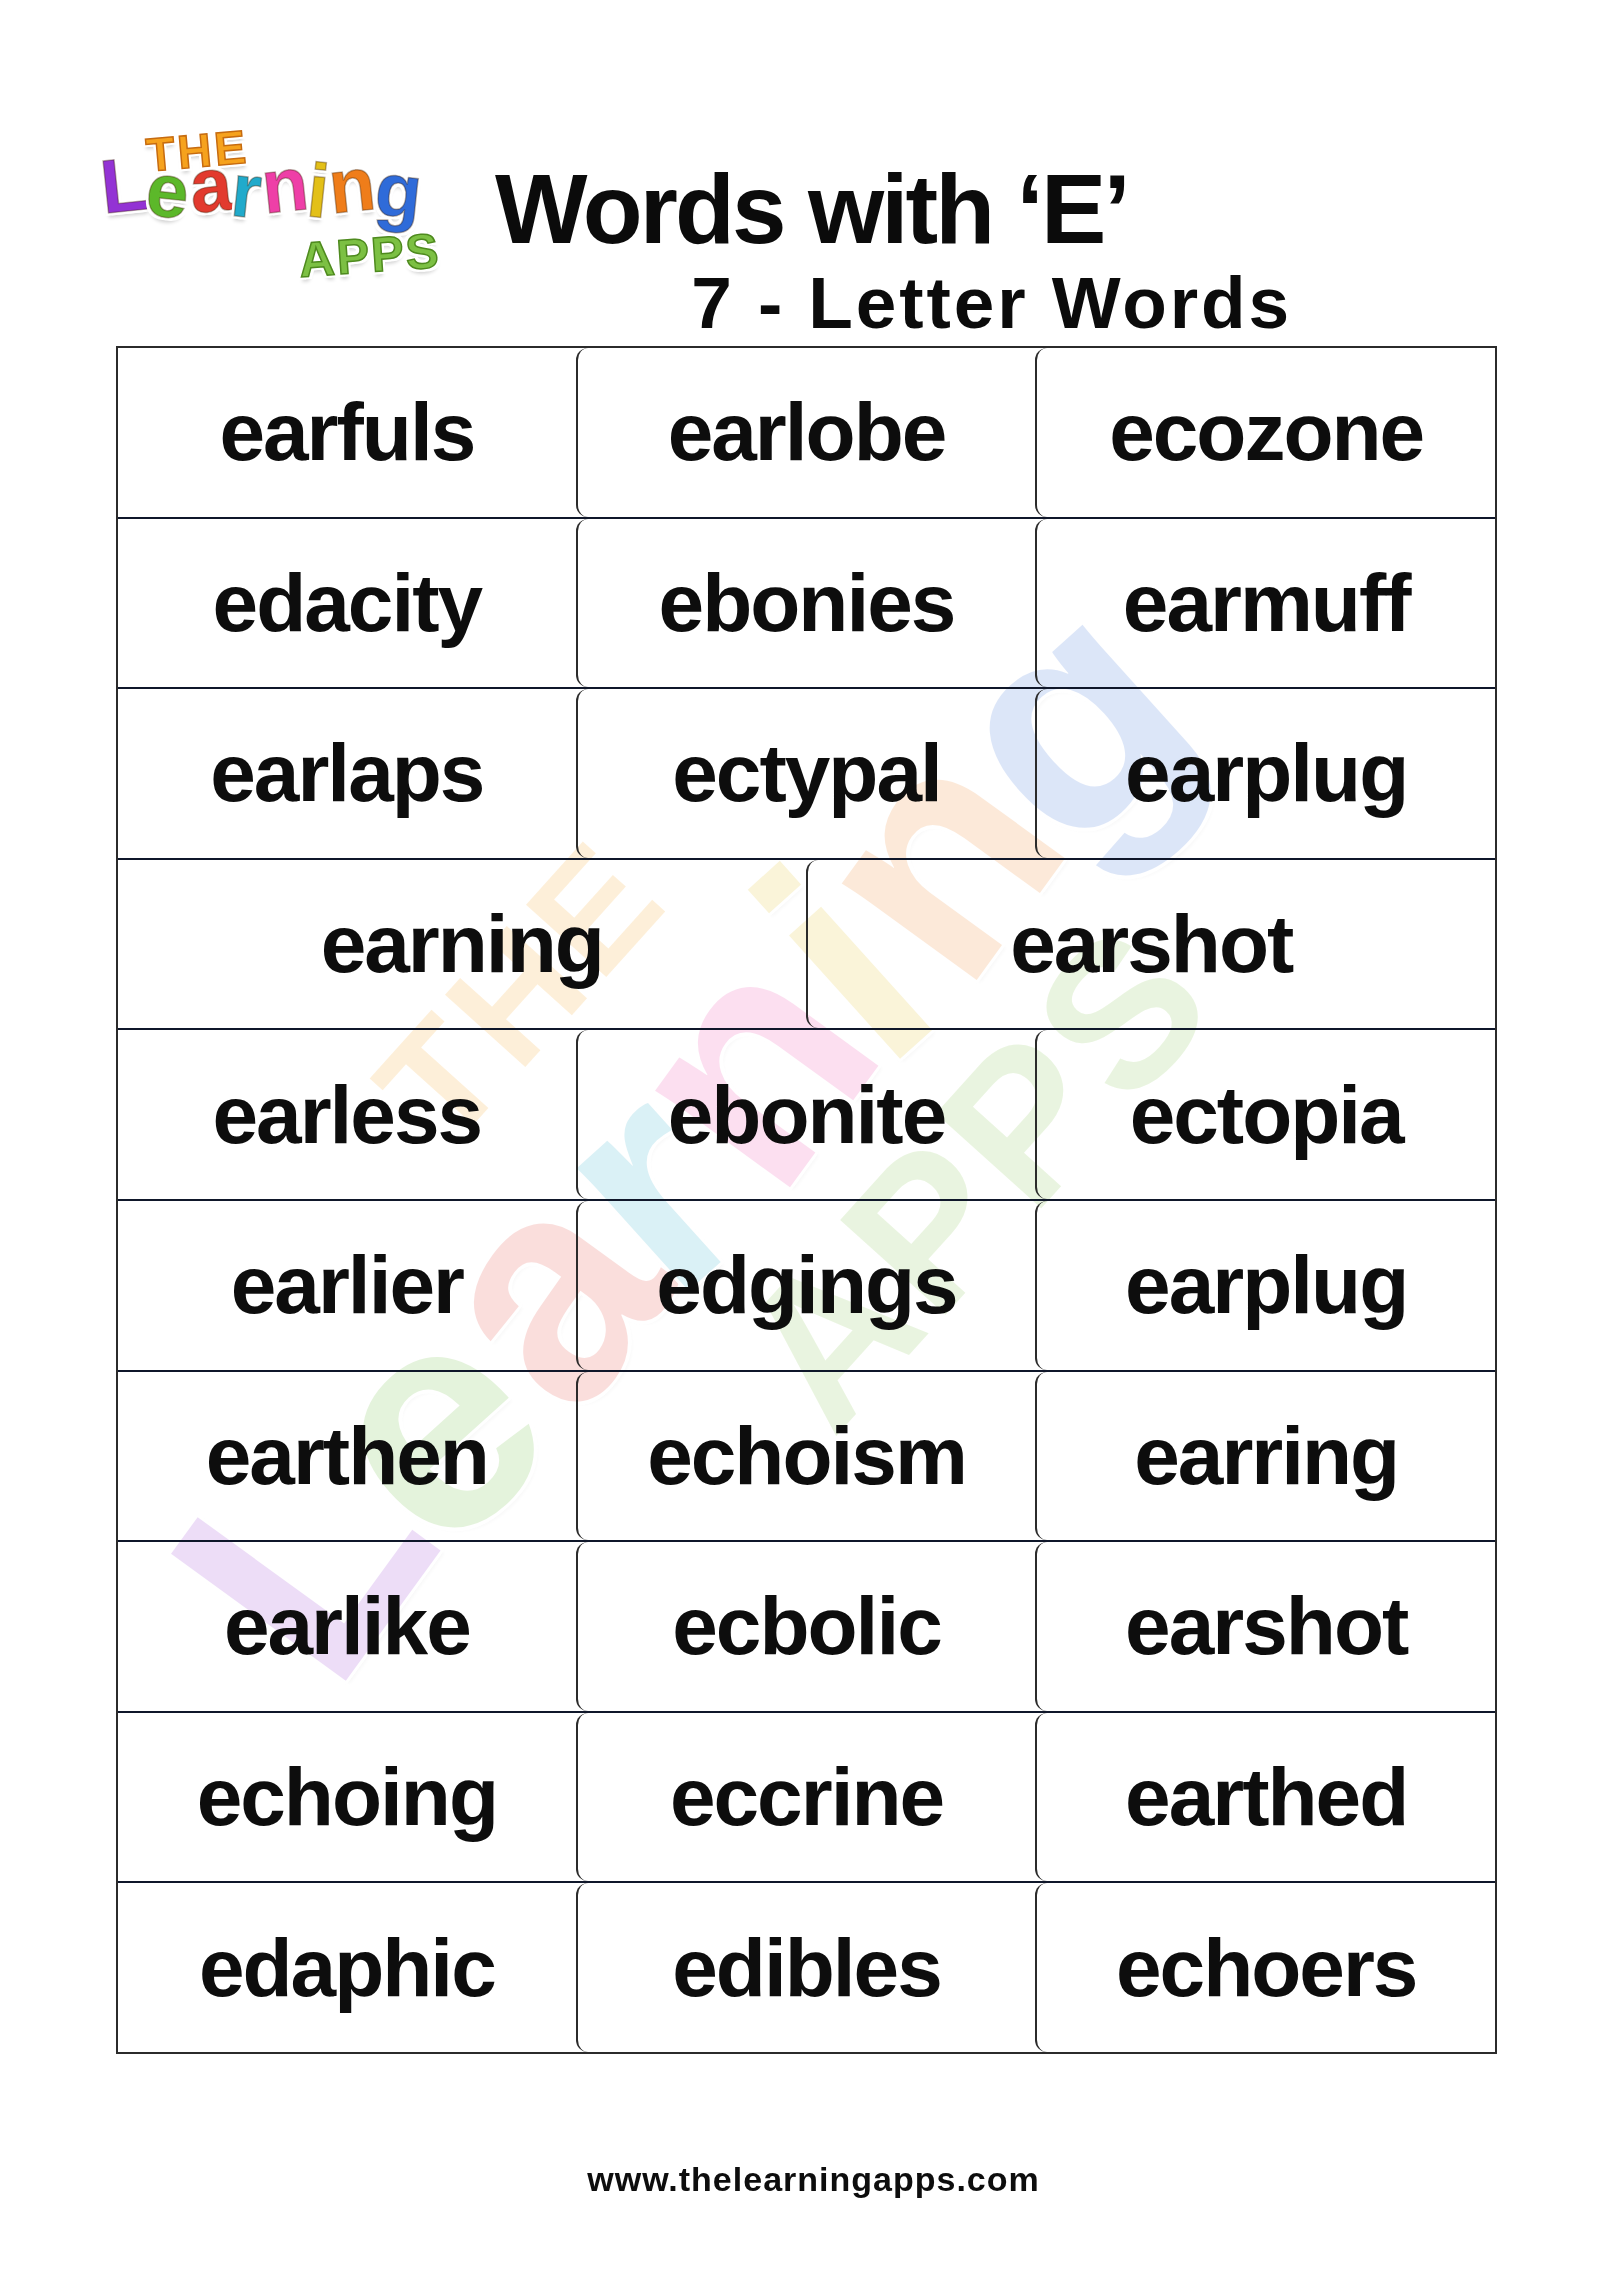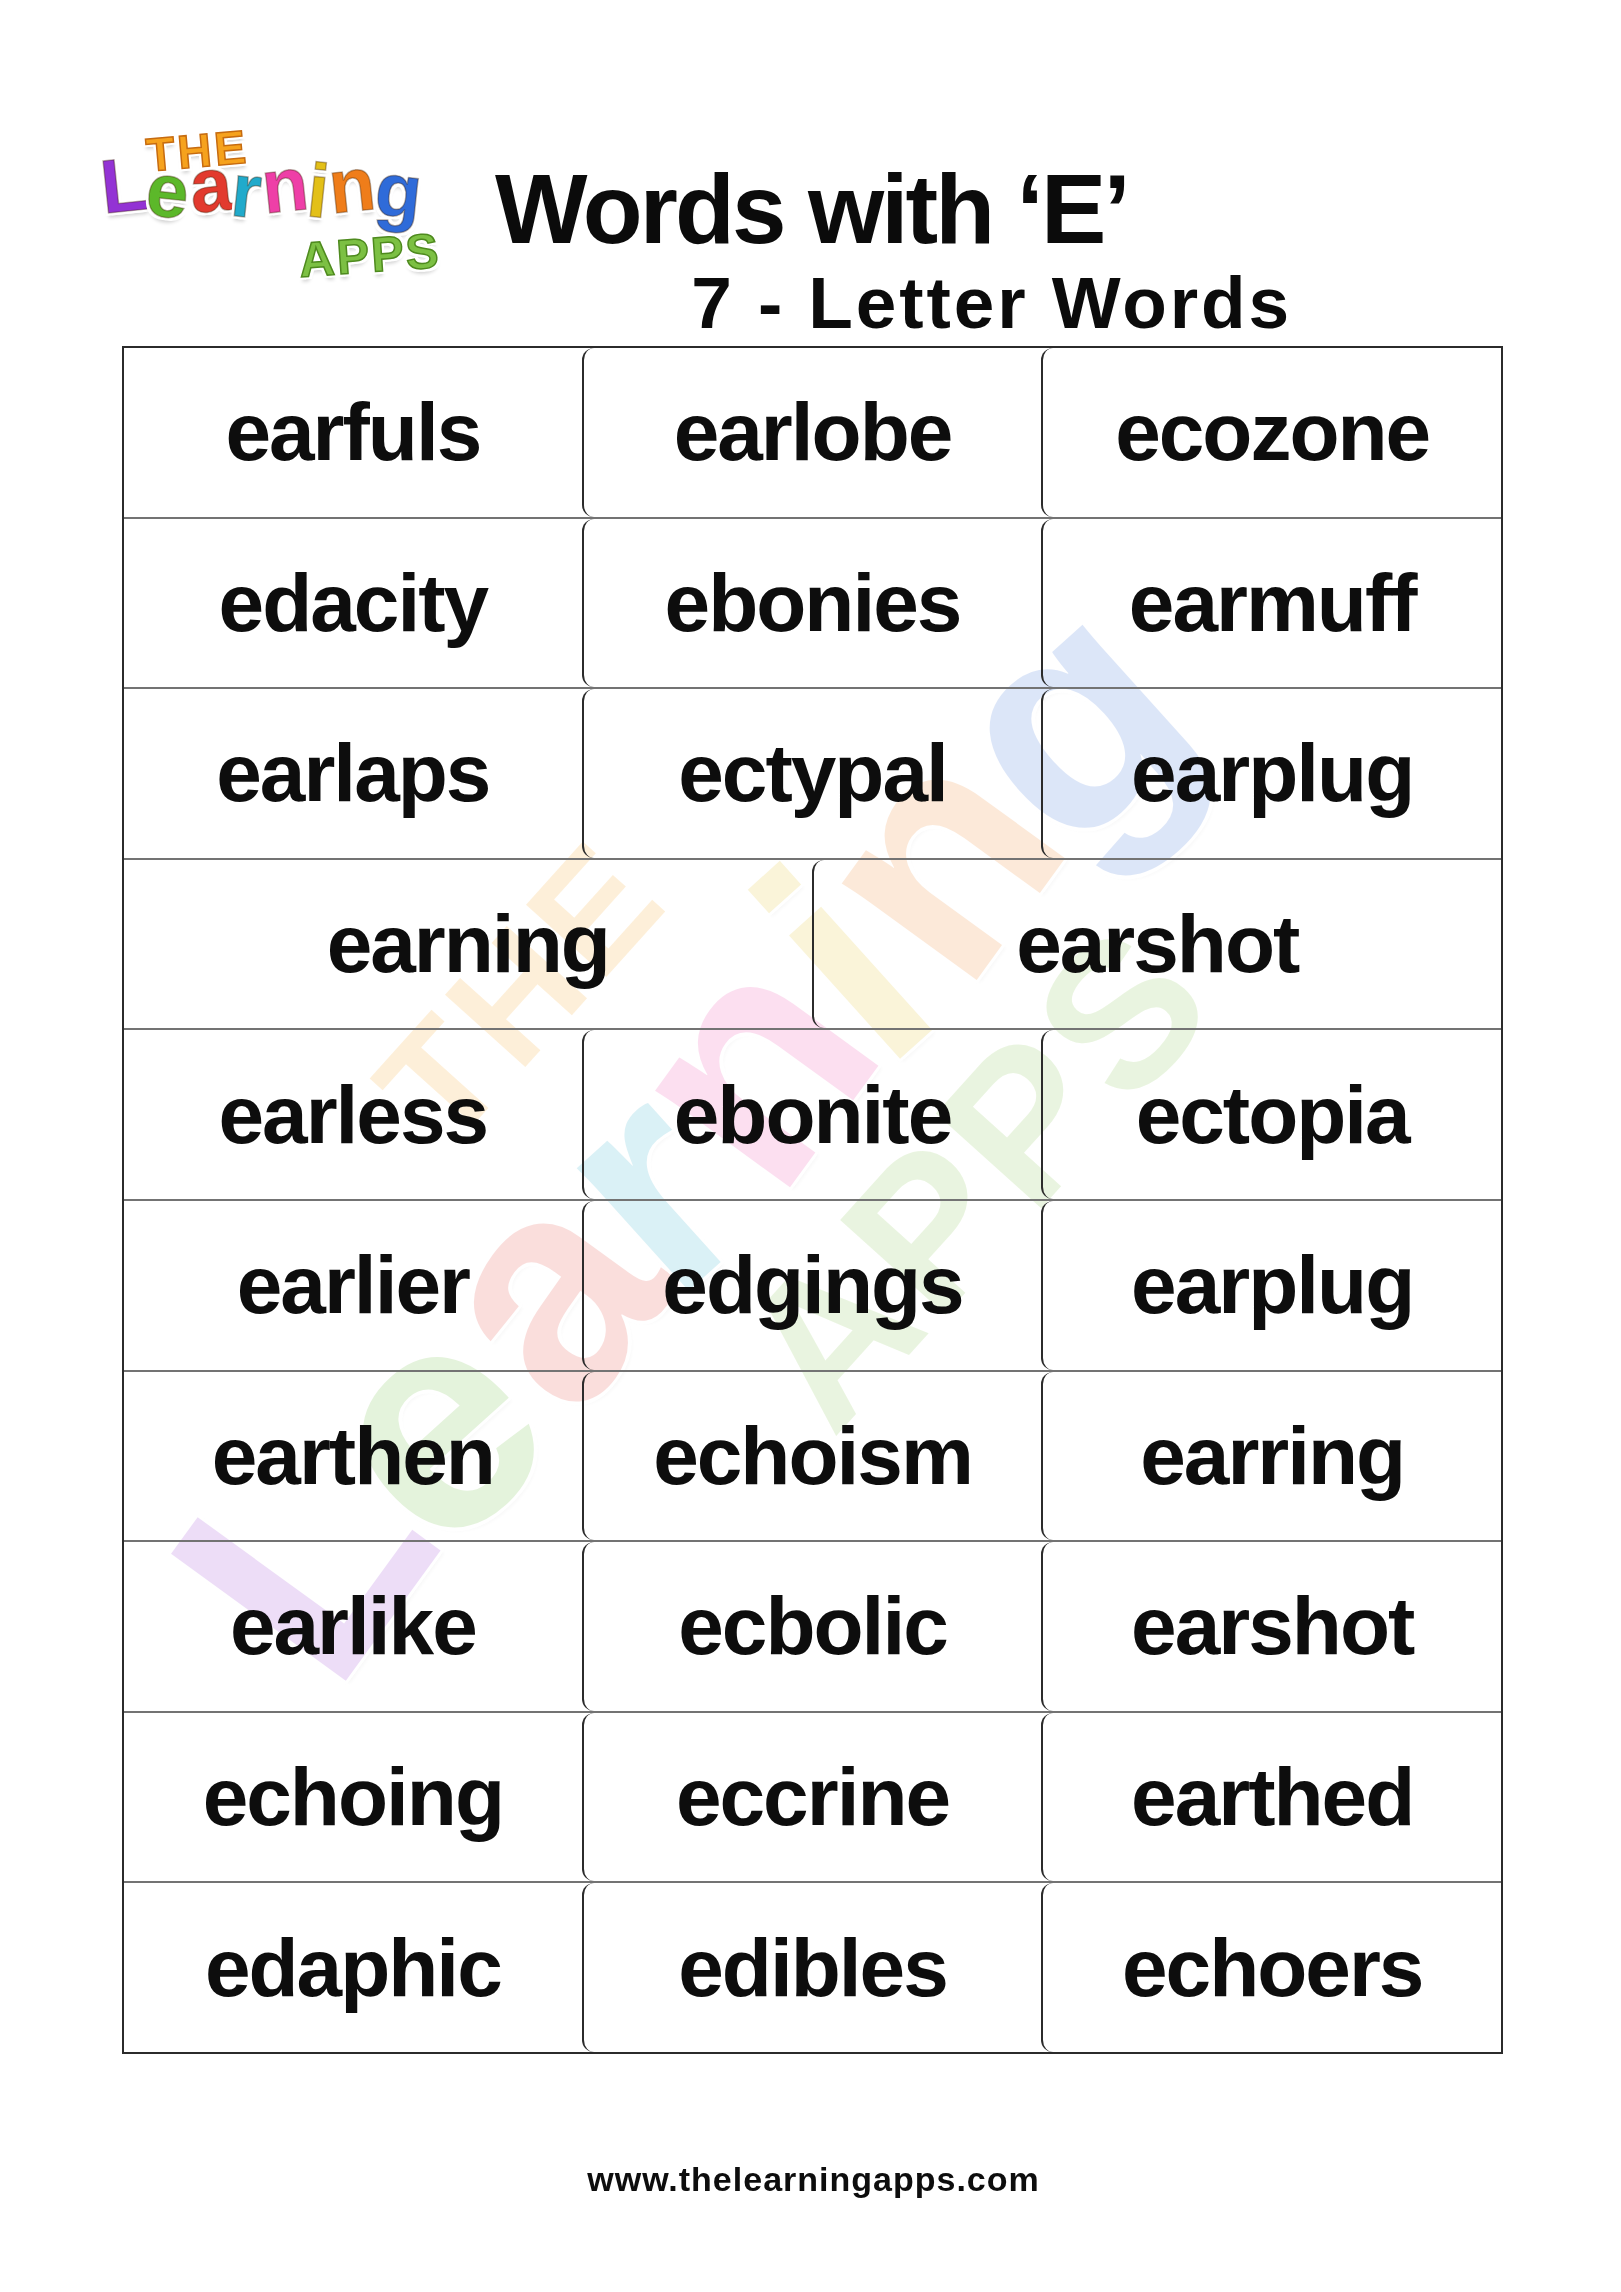--- a/index.html
+++ b/index.html
@@ -54,28 +54,28 @@
     opacity:0.16;z-index:1;text-align:center;
     pointer-events:none;white-space:nowrap;
   }
   .wm-the{font-size:157px;font-weight:900;color:#f6a21d;letter-spacing:7.8px;line-height:0.9;}
   .wm-learning{font-size:314px;font-weight:900;line-height:0.95;}
   .wm-learning .bubble-letter{display:inline-block;}
   .wm-apps{font-size:206px;font-weight:900;color:#7cc043;letter-spacing:5.9px;line-height:0.9;margin-left:333px;}
 
   
   .words-table{
-    position:absolute;left:122px;top:346px;
+    position:absolute;left:116px;top:346px;
     width:1377px;height:1704px;
     display:flex;flex-direction:column;
     border:2.9px solid #2b2b2b;
     z-index:2;
   }
   .grid-row{flex:1;display:flex;}
-  .grid-row + .grid-row{border-top:2px solid #737373;}
+  .grid-row + .grid-row{border-top:2px solid #0f172a;}
   .grid-cell{
     flex:1;display:flex;align-items:center;justify-content:center;
     font-size:82px;font-weight:bold;color:#0d0d0d;
     letter-spacing:-2px;
   }
   .grid-cell + .grid-cell{border-left:2px solid #2b2b2b;border-radius:12px;}
 
   
   .footer-url{
     position:absolute;left:0;top:2160px;width:1627px;

